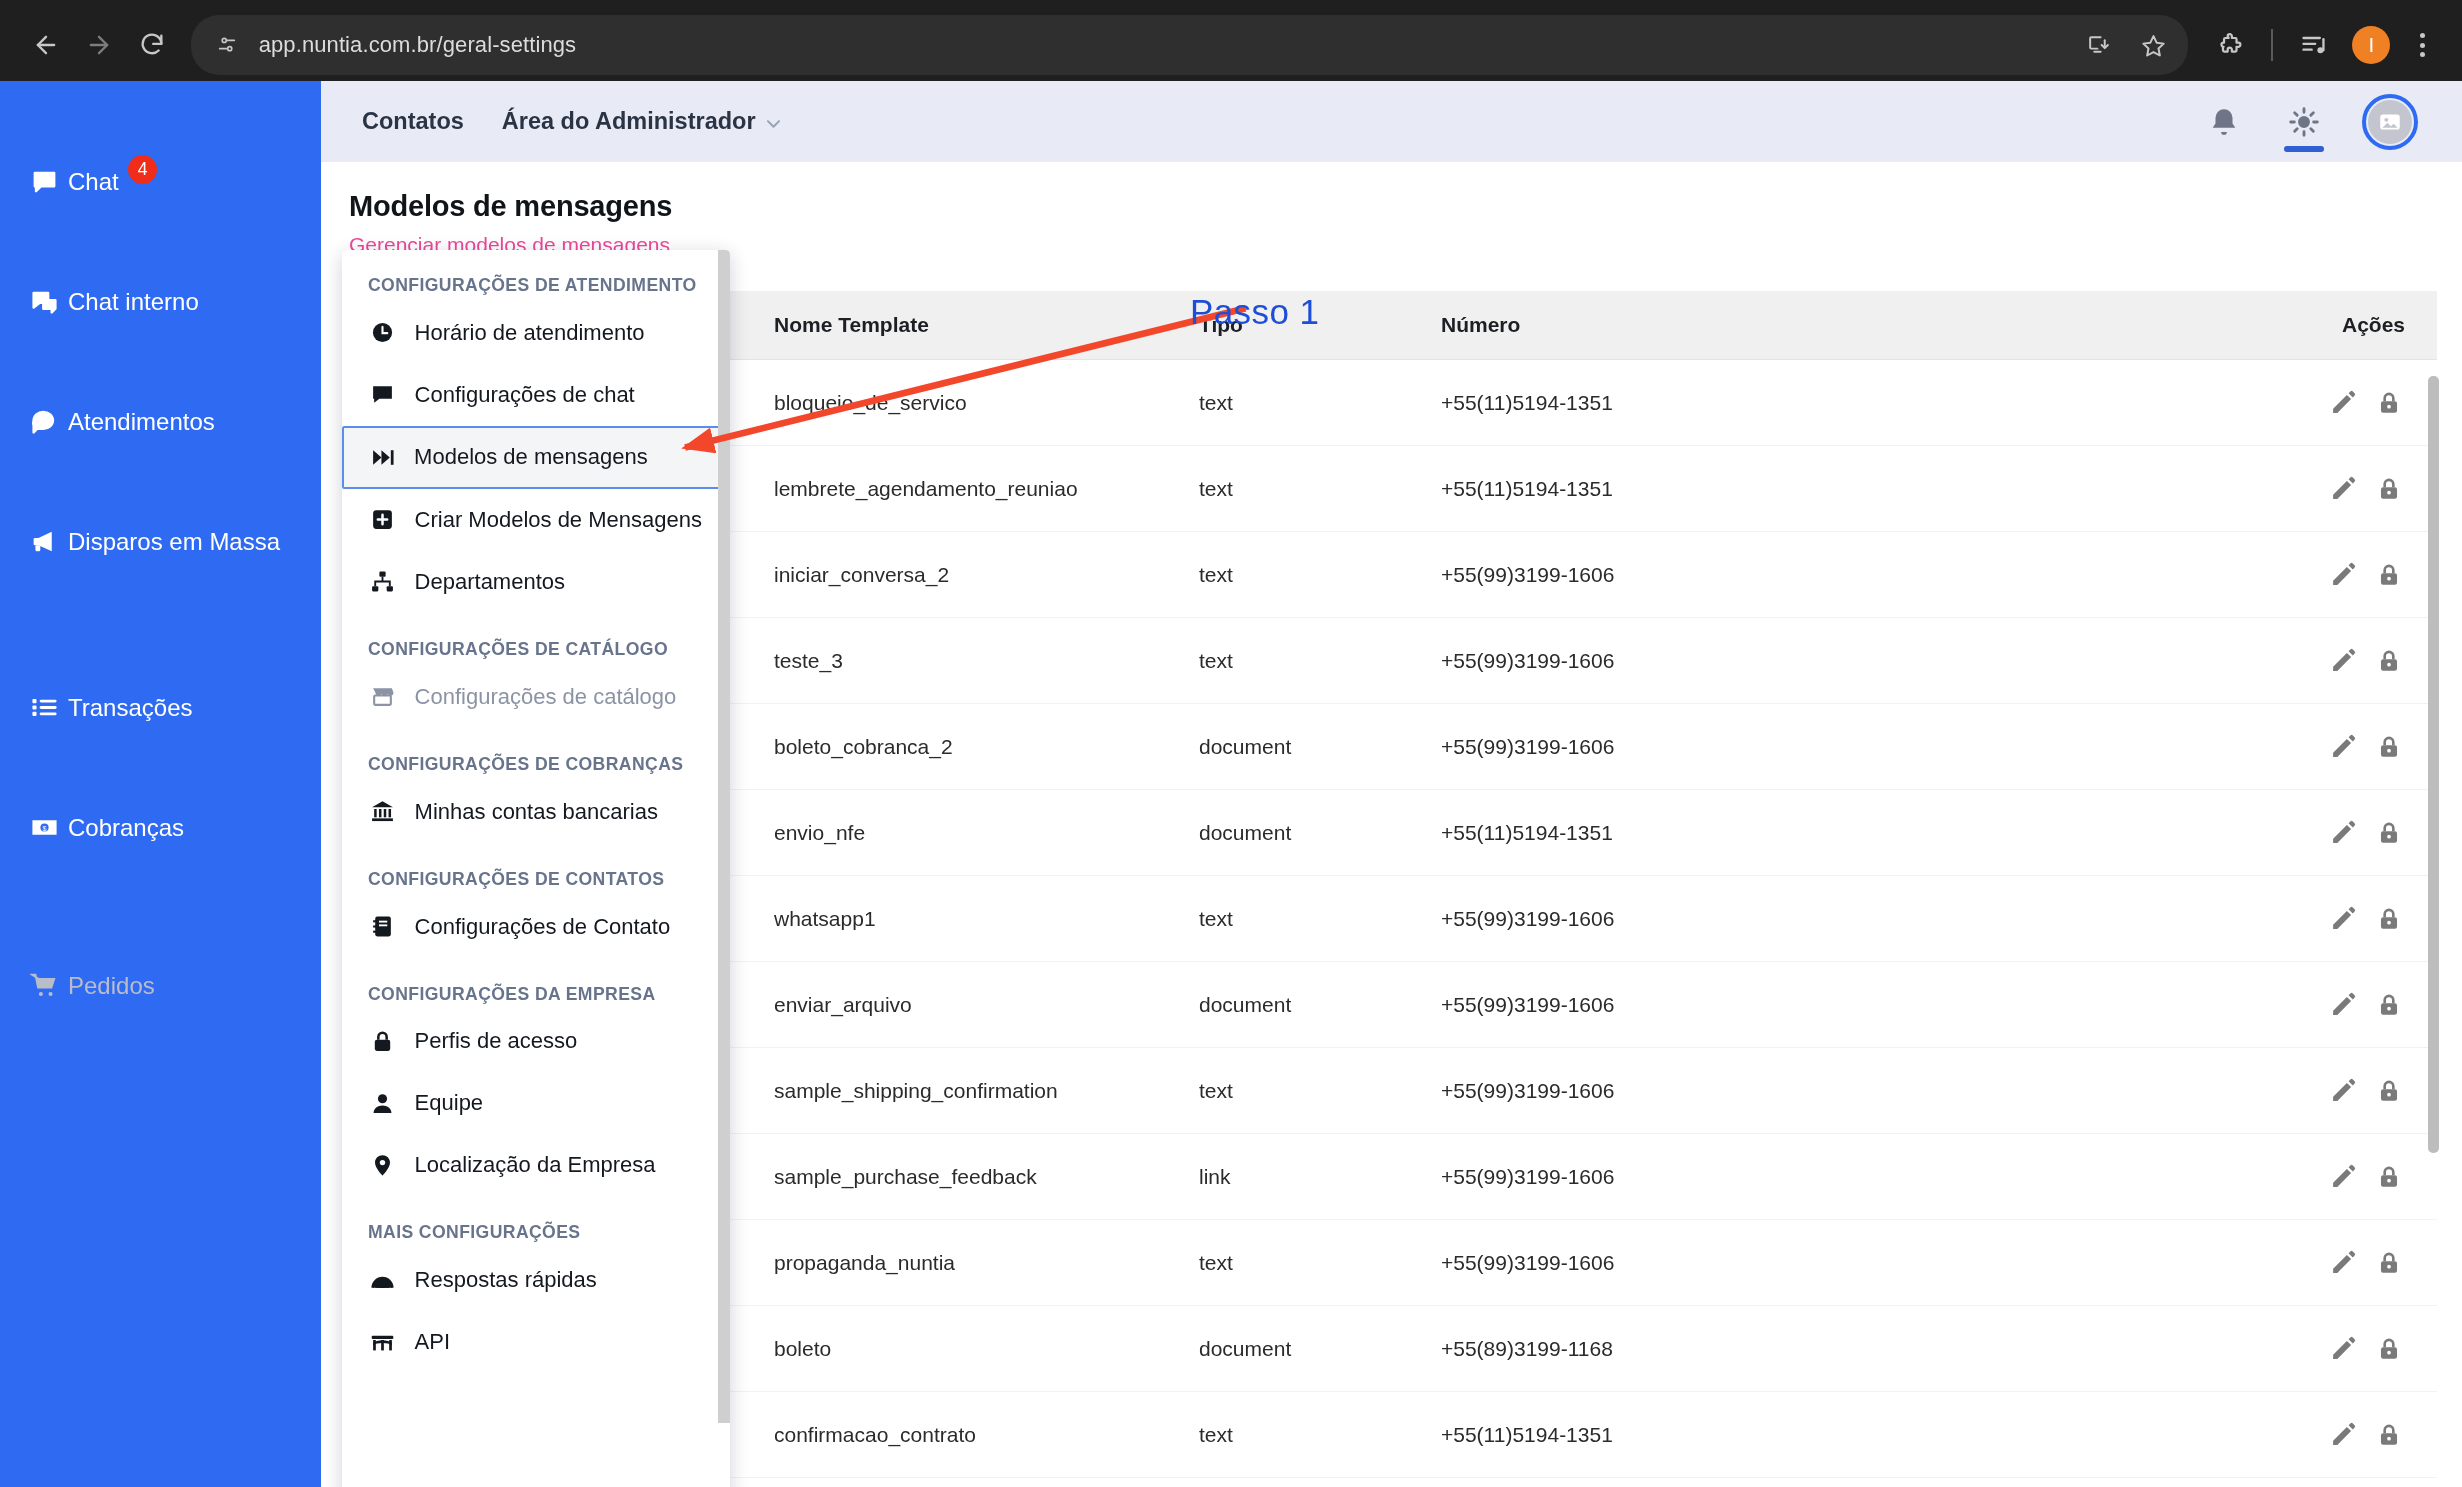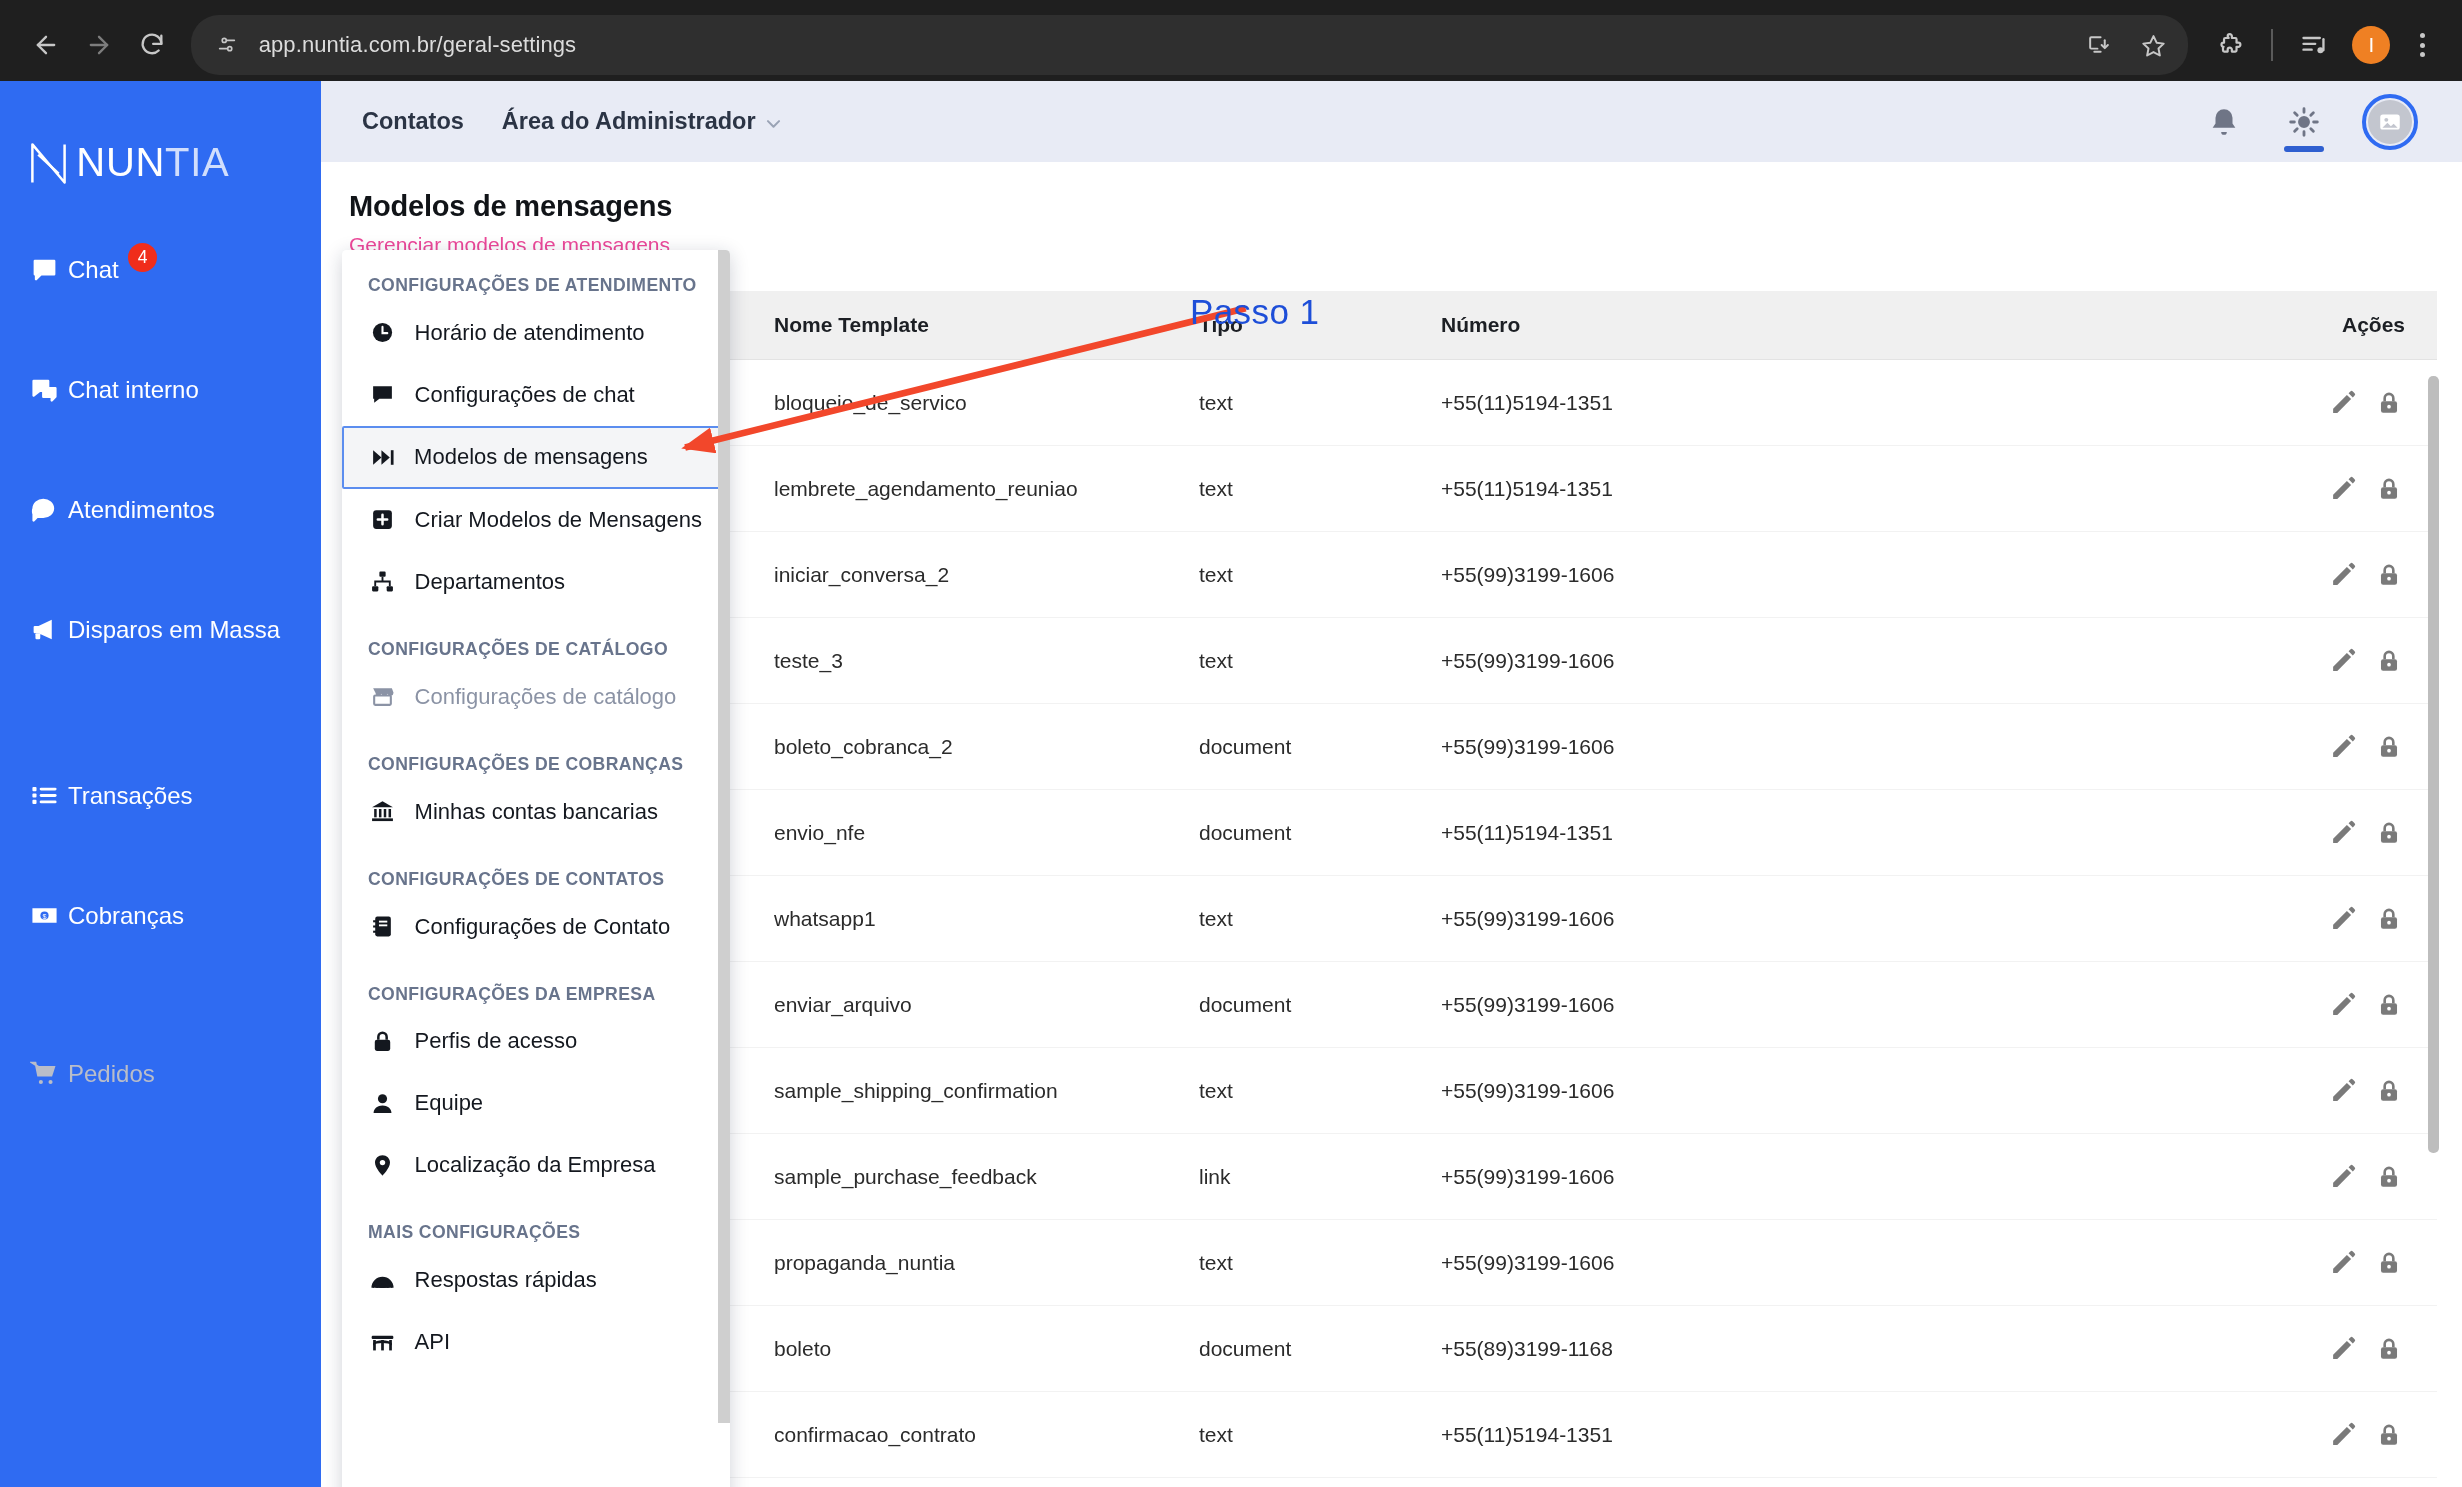--- a/index.html
+++ b/index.html
@@ -264,29 +264,20 @@
           <i></i>
           <i></i>
       </div>
     </div>
   </div>
 </div>
 
 <div class="viewport">
 
   <aside class="sidebar">
-    <div class="brand">
-      <span class="brand-mark">
-        <svg viewBox="0 0 56 62" fill="none" stroke="#ffffff" stroke-width="3.4" stroke-linejoin="round">
-            <path d="M6 58 V6 L50 58 V6"></path>
-            <path d="M14 20 L42 46" stroke-width="3.4"></path>
-          </svg>
-      </span>
-      <span class="brand-text"><span>NUN</span><span class="t-light">TIA</span></span>
-    </div>
 
     <nav class="nav-list">
 
       <div class="nav-item">
         <span class="ico">
           <svg viewBox="0 0 24 24" fill="none" stroke="currentColor" stroke-width="2" stroke-linejoin="round">
               <path d="M4 5h16v11H9l-4 4v-4H4z"></path>
             </svg>
         </span>
         <span class="nav-label">Chat</span>

